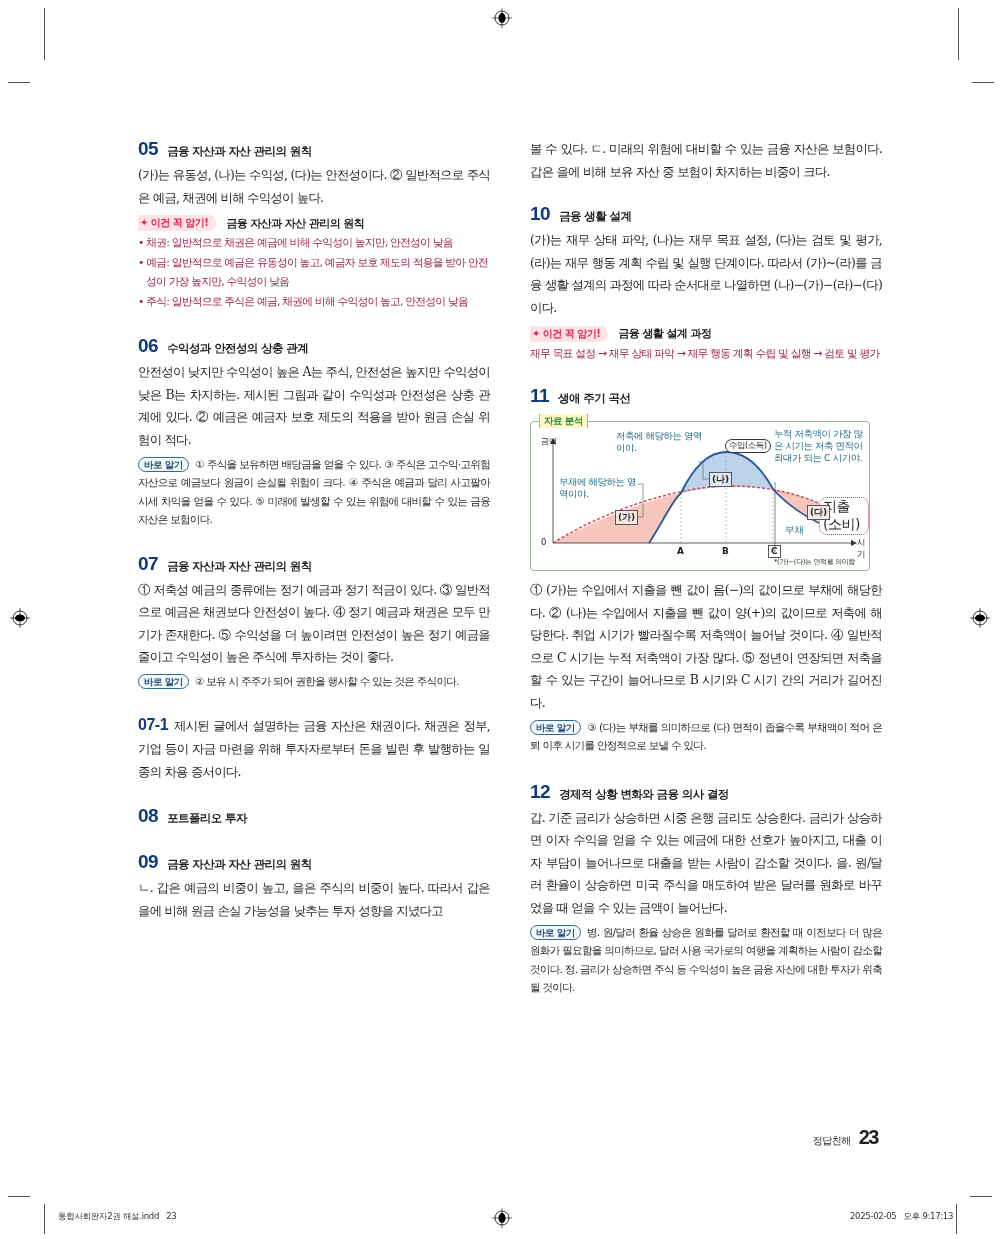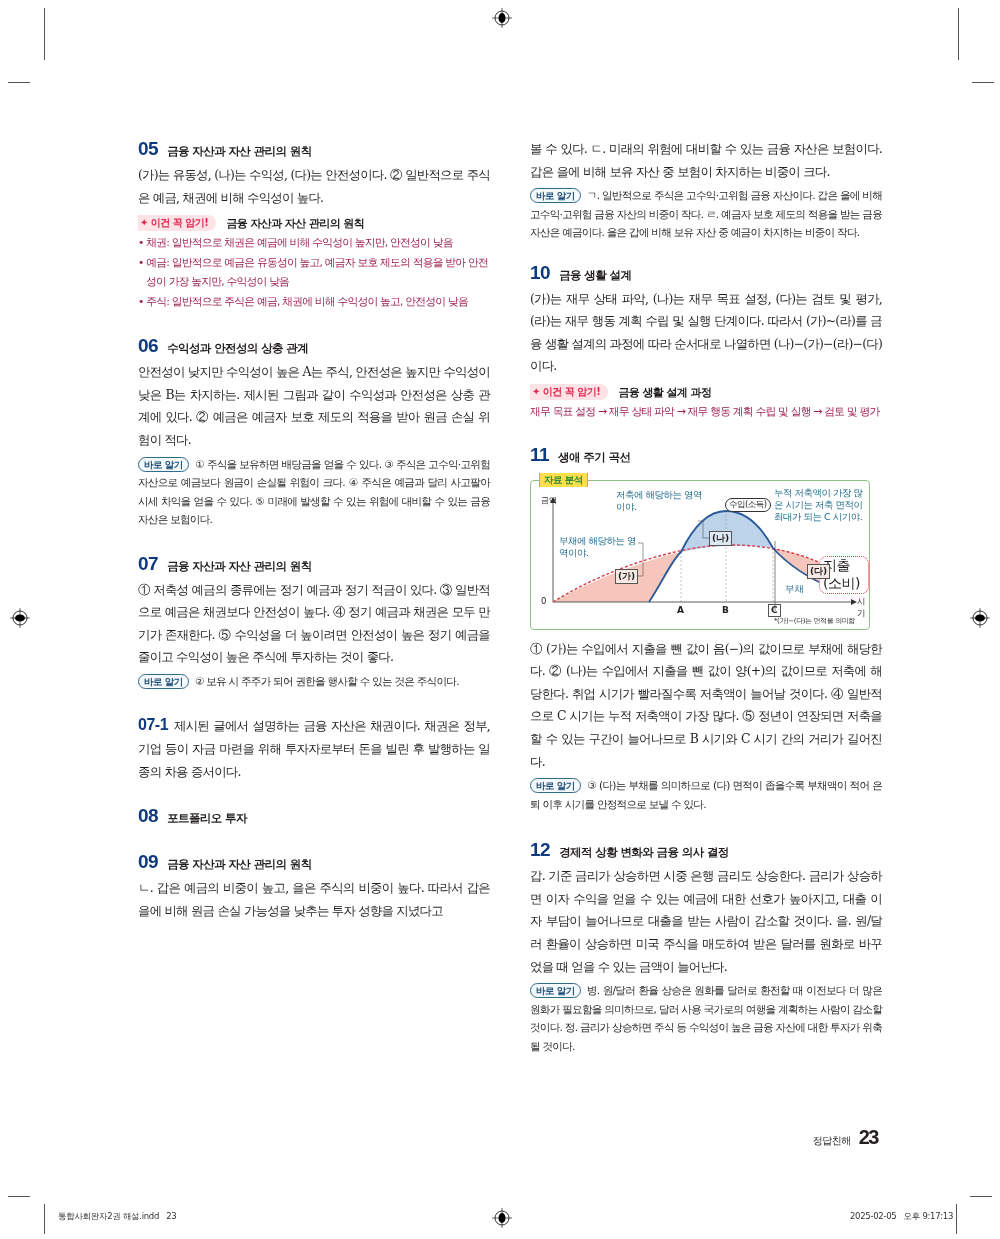--- a/index.html
+++ b/index.html
@@ -23,21 +23,21 @@
   .badge { display: inline-block; border: 1px solid #2f6b8a; color: #1f4e79; border-radius: 8px; font-size: 9.5px; font-weight: bold; padding: 0 5px; line-height: 13px; margin-right: 6px; letter-spacing: -0.5px; background: #f4f9fb; }
 
   .must { display: flex; align-items: center; margin-top: 4px; height: 20px; }
   .must-tag { background: #fde3e6; color: #e0264f; font-weight: bold; font-size: 10px; border-radius: 0 8px 8px 0; padding: 1px 8px 1px 2px; letter-spacing: -0.5px; margin-right: 10px; }
   .must-title { font-weight: bold; font-size: 11px; letter-spacing: -0.6px; }
   .pink-list { color: #9c1f52; font-size: 10.8px; line-height: 19.5px; letter-spacing: -0.8px; }
   .pink-list li { list-style: none; padding-left: 8px; text-indent: -8px; }
   .pink-list li::before { content: "• "; }
 
   .chart-box { position: relative; width: 340px; height: 150px; border: 1px solid #8cc084; border-radius: 4px; margin-top: 10px; }
-  .chart-label { position: absolute; top: -8px; left: 8px; background: #fde047; padding: 0 4px; color: #2c8a3a; font-weight: bold; font-size: 9.5px; letter-spacing: -0.5px; border-left: 1px solid #8cc084; border-right: 1px solid #8cc084; line-height: 14px; }
+  .chart-label { position: absolute; top: -8px; left: 8px; background: #fef9c3; padding: 0 4px; color: #2c8a3a; font-weight: bold; font-size: 9.5px; letter-spacing: -0.5px; border-left: 1px solid #8cc084; border-right: 1px solid #8cc084; line-height: 14px; }
 
   .footer-page { position: absolute; top: 1126px; right: 122px; display: flex; align-items: baseline; }
   .footer-label { font-size: 10px; margin-right: 8px; letter-spacing: -0.5px; }
   .footer-num { font-family: "Liberation Sans", sans-serif; font-weight: bold; font-size: 20px; letter-spacing: -1.5px; }
 
   .slug { position: absolute; top: 1211px; font-size: 8.5px; color: #333; font-family: "DejaVu Sans", sans-serif; letter-spacing: -0.3px; }
 </style>
 </head>
 <body>
 
@@ -129,21 +129,20 @@
         <span class="sec-title">금융 자산과 자산 관리의 원칙</span>
       </div>
     <p class="body-text">ㄴ. 갑은 예금의 비중이 높고, 을은 주식의 비중이 높다. 따라서 갑은 을에 비해 원금 손실 가능성을 낮추는 투자 성향을 지녔다고</p>
   </section>
 </div>
 
 <div class="col col-right">
 
   <section class="sec">
     <p class="body-text">볼 수 있다. ㄷ. 미래의 위험에 대비할 수 있는 금융 자산은 보험이다. 갑은 을에 비해 보유 자산 중 보험이 차지하는 비중이 크다.</p>
-    <p class="note"><span class="badge">바로 알기</span><span>ㄱ. 일반적으로 주식은 고수익·고위험 금융 자산이다. 갑은 을에 비해 고수익·고위험 금융 자산의 비중이 작다. ㄹ. 예금자 보호 제도의 적용을 받는 금융 자산은 예금이다. 을은 갑에 비해 보유 자산 중 예금이 차지하는 비중이 작다.</span></p>
   </section>
 
   <section class="sec" style="margin-top:20px;">
     <div class="sec-head">
         <span class="sec-num">10</span>
         <span class="sec-title">금융 생활 설계</span>
       </div>
     <p class="body-text">(가)는 재무 상태 파악, (나)는 재무 목표 설정, (다)는 검토 및 평가, (라)는 재무 행동 계획 수립 및 실행 단계이다. 따라서 (가)~(라)를 금융 생활 설계의 과정에 따라 순서대로 나열하면 (나)−(가)−(라)−(다)이다.</p>
     <div class="must">
         <span class="must-tag">✦ 이건 꼭 암기!</span>

